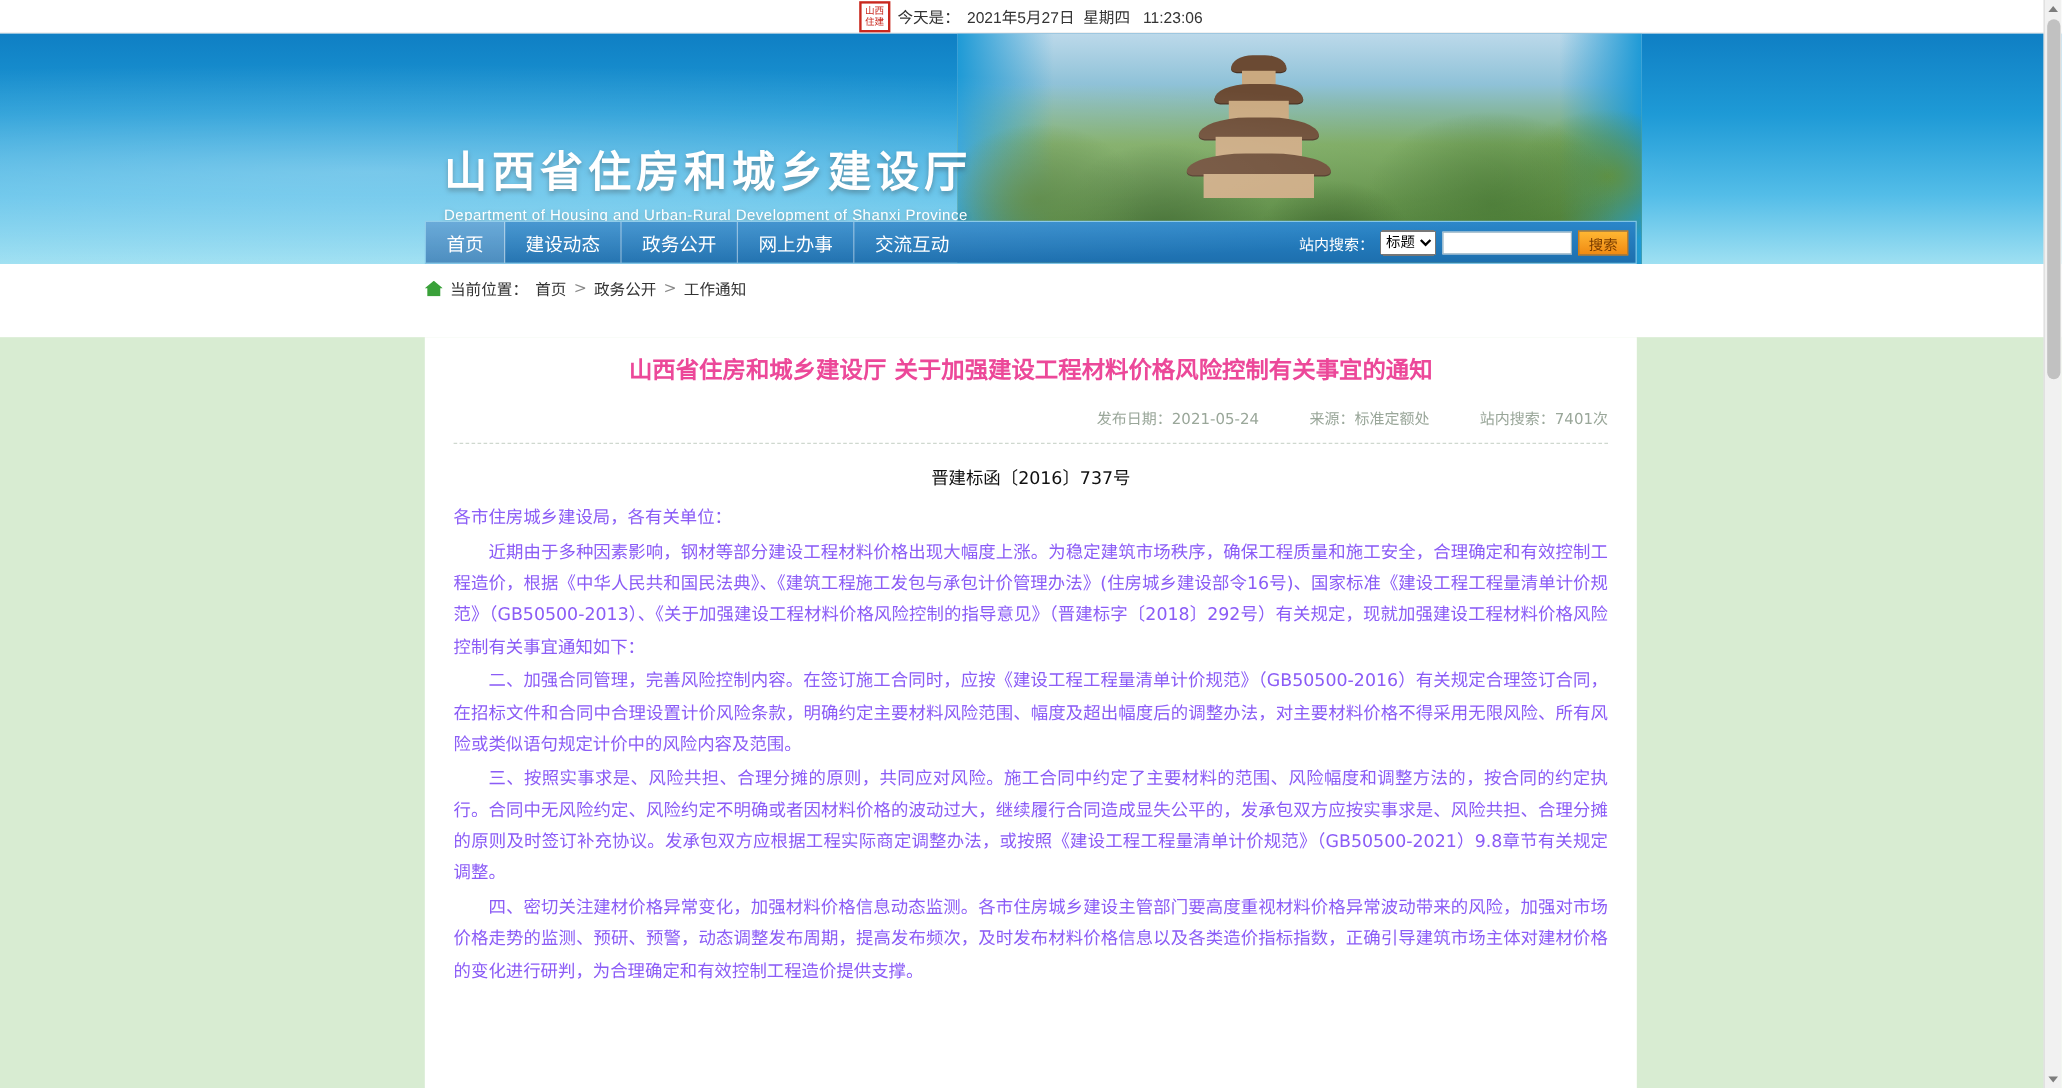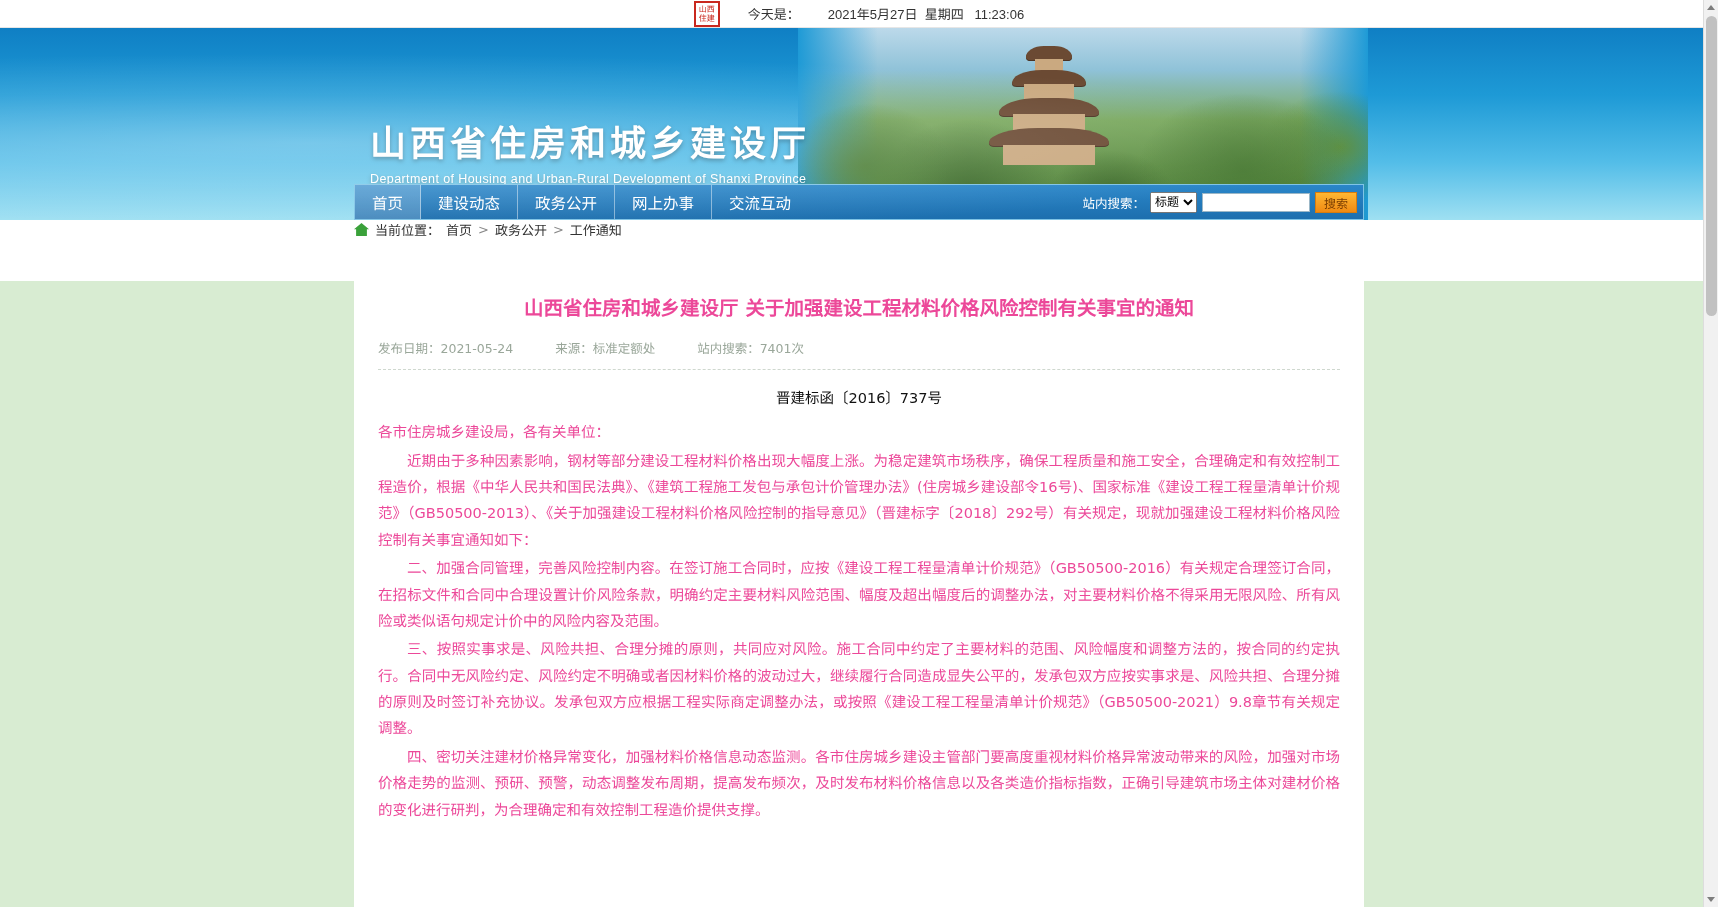--- a/index.html
+++ b/index.html
@@ -23,21 +23,21 @@
     background: #ffffff;
     display: flex;
     align-items: center;
     justify-content: center;
     border-bottom: 1px solid #e6e6e6;
     position: relative;
   }
   .topbar-inner {
     display: flex;
     align-items: center;
-    gap: 28px;
+    gap: 6px;
     font-size: 13px;
     color: #333;
   }
   .seal {
     width: 26px; height: 26px;
     background: #ffffff;
     border: 2px solid #c9281e;
     color: #c9281e;
     font-size: 8px;
     line-height: 9px;
@@ -180,21 +180,21 @@
     padding: 0 8px;
     cursor: pointer;
     font-family: "DejaVu Sans", sans-serif;
   }
 
   
   .crumbwrap {
     height: 30px;
     background: #ffffff;
     display: flex;
-    align-items: flex-start;
+    align-items: flex-end;
   }
   .crumb {
     margin-left: 354px;
     display: flex; align-items: center;
     gap: 6px;
     font-size: 13px;
     color: #333;
     font-family: "DejaVu Sans", "Liberation Sans", sans-serif;
   }
   .home-icon {
@@ -224,42 +224,42 @@
     text-align: center;
     color: #ec4899;
     font-size: 19.5px;
     font-weight: bold;
     padding: 14px 40px 0;
     line-height: 1.4;
     font-family: "DejaVu Sans", "Liberation Sans", sans-serif;
   }
   .art-meta {
     display: flex;
-    justify-content: flex-start;
+    justify-content: flex-end;
     gap: 42px;
     color: #9aa79a;
     font-size: 12.5px;
     padding: 16px 0 12px;
     font-family: "DejaVu Sans", "Liberation Sans", sans-serif;
   }
   .divider {
     border-top: 1px dashed #cfd8cf;
     margin: 0 0 16px;
   }
   .doc-no {
     text-align: center;
     font-size: 14.5px;
     color: #111;
     margin-bottom: 12px;
     font-family: "DejaVu Sans", "Liberation Sans", sans-serif;
   }
   .body-text {
     font-size: 14.5px;
     line-height: 1.82;
-    color: #ec4899;
+    color: #8b5cf6;
     text-align: justify;
     font-family: "DejaVu Sans", "Liberation Sans", sans-serif;
   }
   .body-text p { margin: 0 0 2px; }
   .indent { text-indent: 2em; }
 
   
   .scrollbar {
     position: absolute;
     right: 0; top: 0;

